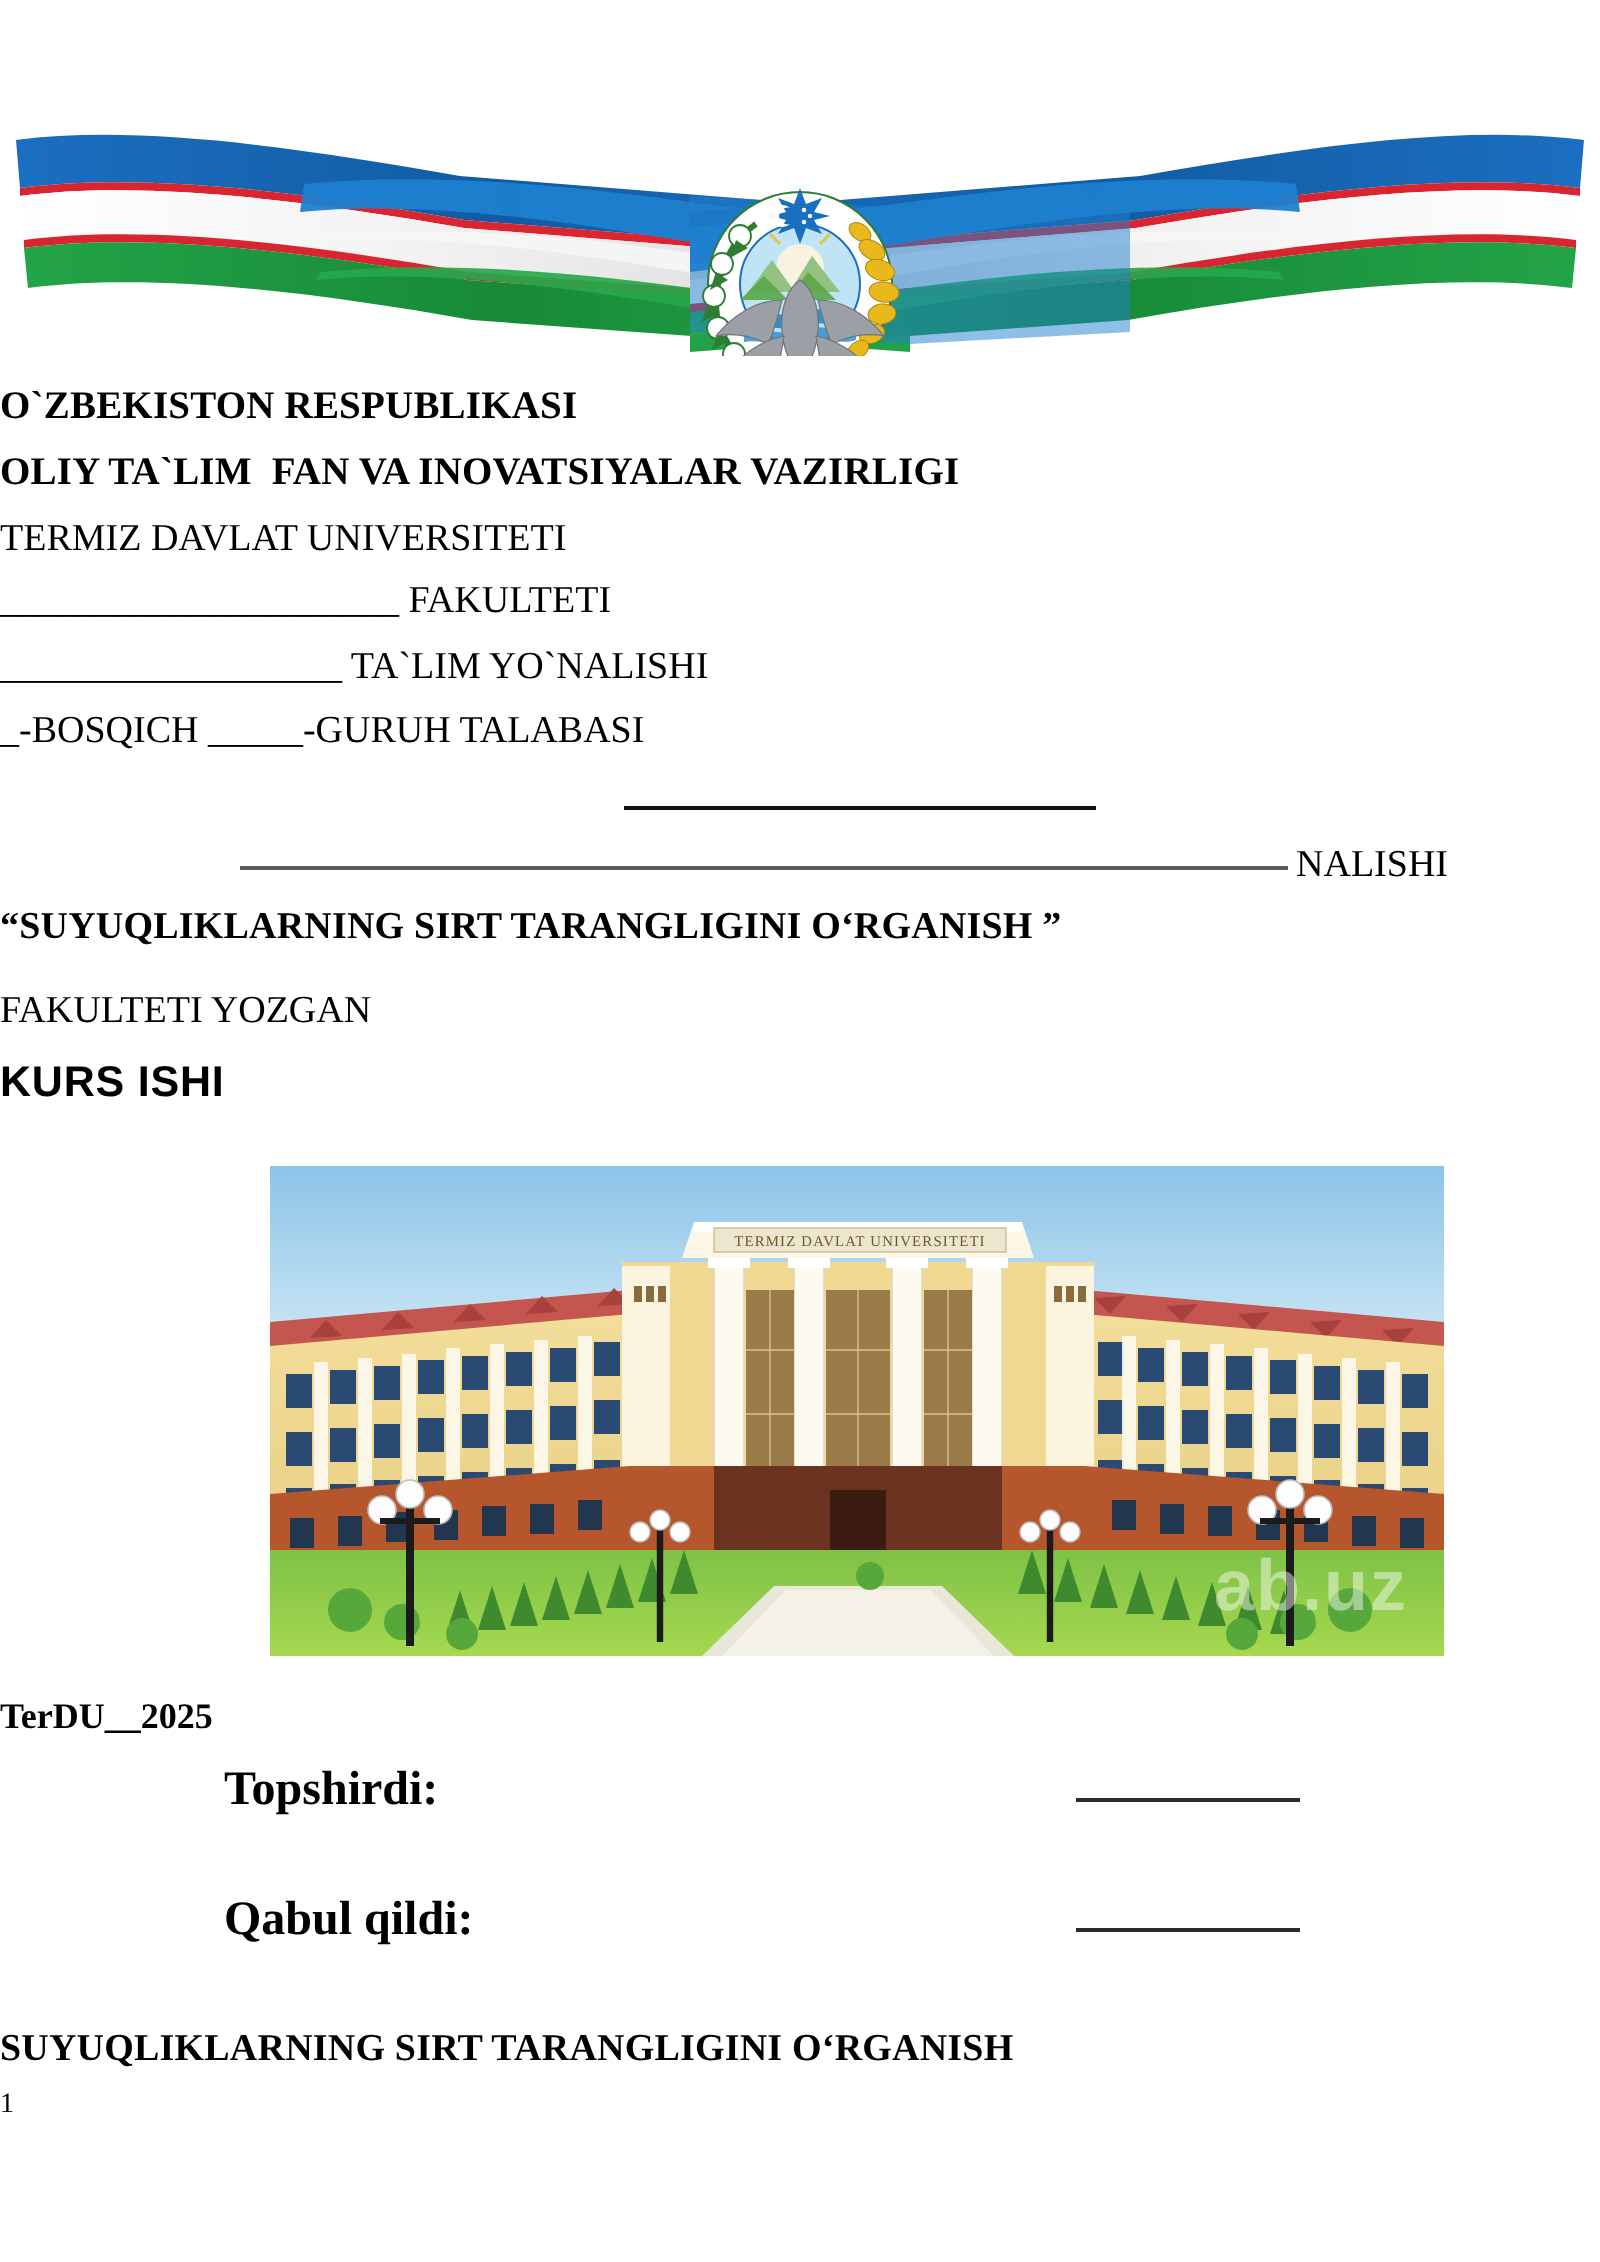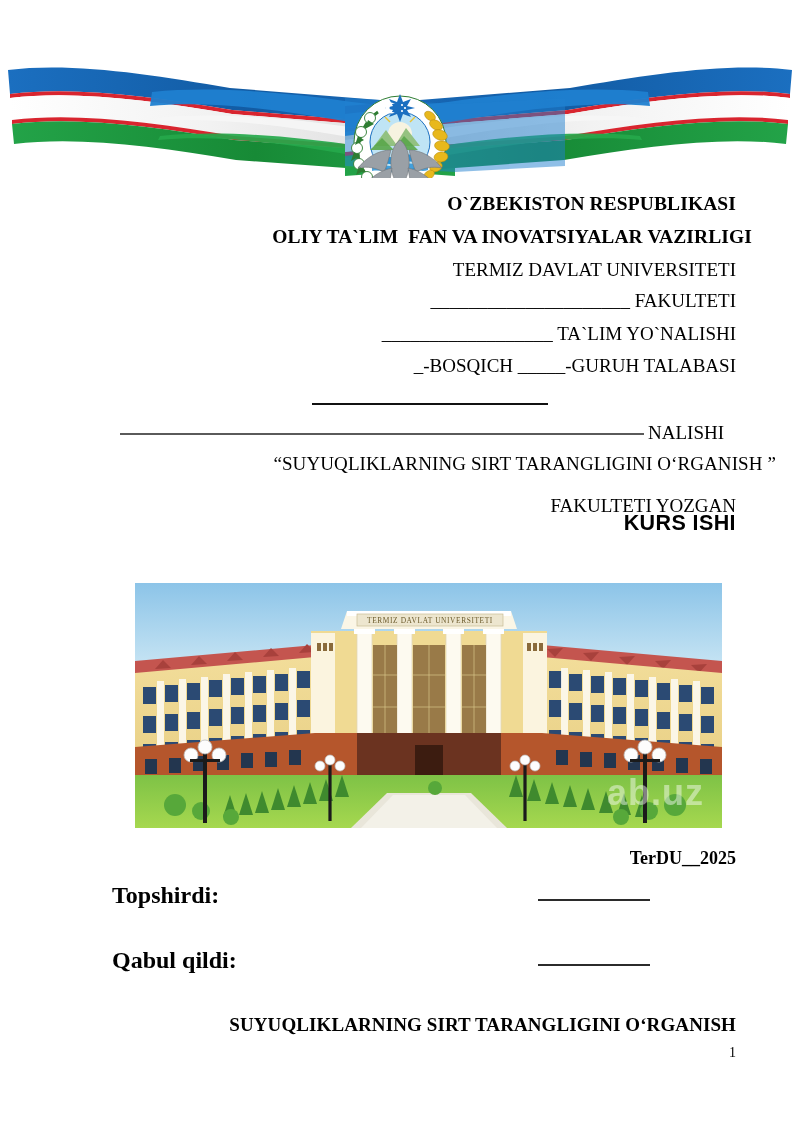--- a/index.html
+++ b/index.html
@@ -29,66 +29,64 @@
     width: 800px;
     height: 130px;
   }
   .emblem-wrap svg { display: block; }
 
   
   .line {
     position: absolute;
     left: 0;
     width: 736px;
-    text-align: right;
+    text-align: left;
     white-space: pre;
     line-height: 1.05;
   }
   .l-ministry1 {
     top: 194px;
     font-size: 19.5px;
     font-weight: bold;
     letter-spacing: 0.1px;
   }
   .l-ministry2 {
     top: 227px;
     font-size: 19.5px;
     font-weight: bold;
     letter-spacing: 0.1px;
-    margin-left: 16px;
   }
   .l-univ {
     top: 260px;
     font-size: 19px;
   }
   .l-fakultet {
     top: 291px;
     font-size: 19px;
   }
   .l-yonalish {
     top: 324px;
     font-size: 19px;
   }
   .l-bosqich {
     top: 356px;
     font-size: 19px;
   }
   .l-title {
     top: 454px;
     font-size: 19px;
-    font-weight: normal;
+    font-weight: bold;
     letter-spacing: 0.1px;
-    margin-left: 40px;
   }
   .l-mavzu {
     top: 496px;
     font-size: 19px;
   }
   .l-kursishi {
-    top: 512px;
+    top: 530px;
     font-size: 21.5px;
     font-weight: bold;
     font-family: "Liberation Sans", "DejaVu Sans", sans-serif;
     letter-spacing: 0.4px;
   }
   .l-terdu {
     top: 849px;
     font-size: 18px;
     font-weight: bold;
   }

